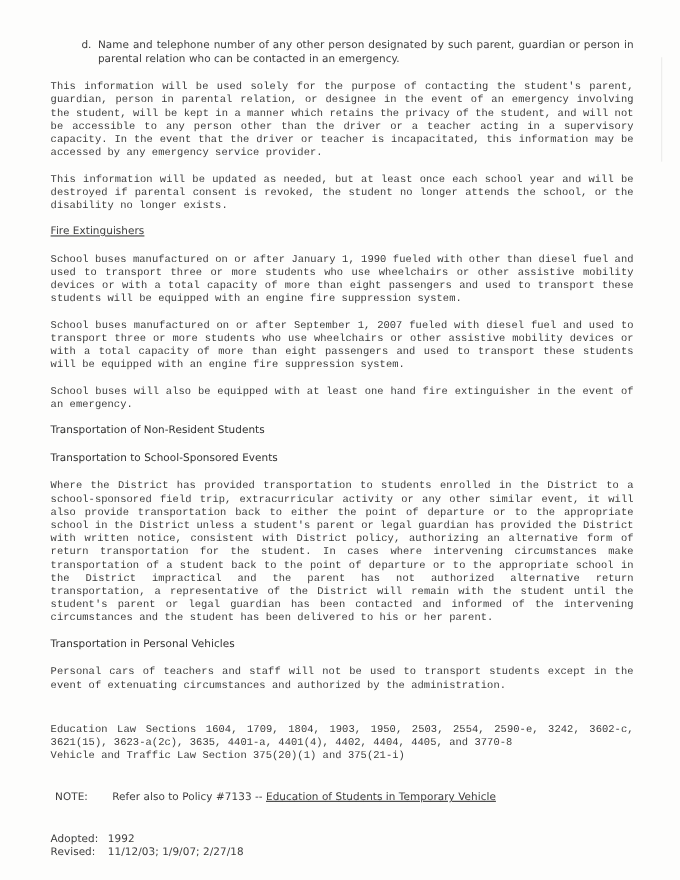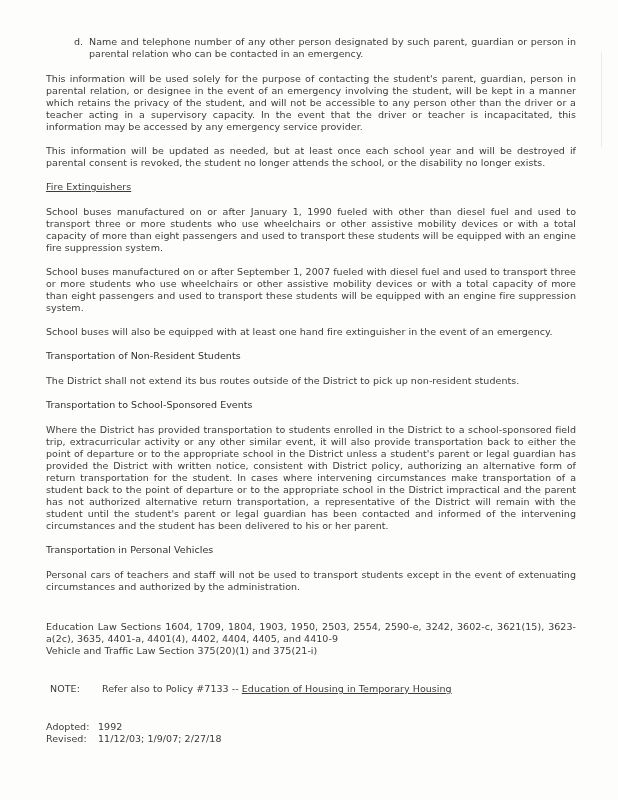--- a/index.html
+++ b/index.html
@@ -16,20 +16,21 @@
     width:618px;height:800px;
     padding:36px 42px 0 46px;
     font-size:9.5px;
     line-height:12px;
     letter-spacing:0.05px;
     filter:blur(0.18px);
   }
   .para{
     text-align:justify;
     margin:0 0 12px 0;
+    font-family:Liberation Mono, monospace;
   }
   .list-item{
     display:flex;
     margin:0 0 13px 28px;
   }
   .list-item .marker{
     flex:0 0 15px;
   }
   .list-item .li-text{
     flex:1;
@@ -85,39 +86,38 @@
   <p class="heading-underline">Fire Extinguishers</p>
 
   <p class="para">School buses manufactured on or after January 1, 1990 fueled with other than diesel fuel and used to transport three or more students who use wheelchairs or other assistive mobility devices or with a total capacity of more than eight passengers and used to transport these students will be equipped with an engine fire suppression system.</p>
 
   <p class="para">School buses manufactured on or after September 1, 2007 fueled with diesel fuel and used to transport three or more students who use wheelchairs or other assistive mobility devices or with a total capacity of more than eight passengers and used to transport these students will be equipped with an engine fire suppression system.</p>
 
   <p class="para">School buses will also be equipped with at least one hand fire extinguisher in the event of an emergency.</p>
 
   <p class="heading-bold">Transportation of Non-Resident Students</p>
 
-  <p class="para">The District shall not extend its bus routes outside of the District to pick up non-resident students.</p>
 
   <p class="heading-bold">Transportation to School-Sponsored Events</p>
 
   <p class="para">Where the District has provided transportation to students enrolled in the District to a school-sponsored field trip, extracurricular activity or any other similar event, it will also provide transportation back to either the point of departure or to the appropriate school in the District unless a student's parent or legal guardian has provided the District with written notice, consistent with District policy, authorizing an alternative form of return transportation for the student. In cases where intervening circumstances make transportation of a student back to the point of departure or to the appropriate school in the District impractical and the parent has not authorized alternative return transportation, a representative of the District will remain with the student until the student's parent or legal guardian has been contacted and informed of the intervening circumstances and the student has been delivered to his or her parent.</p>
 
   <p class="heading-bold">Transportation in Personal Vehicles</p>
 
   <p class="para">Personal cars of teachers and staff will not be used to transport students except in the event of extenuating circumstances and authorized by the administration.</p>
 
   <div class="citations">
-    <p class="para">Education Law Sections 1604, 1709, 1804, 1903, 1950, 2503, 2554, 2590-e, 3242, 3602-c, 3621(15), 3623-a(2c), 3635, 4401-a, 4401(4), 4402, 4404, 4405, and 4410-9</p>
+    <p class="para">Education Law Sections 1604, 1709, 1804, 1903, 1950, 2503, 2554, 2590-e, 3242, 3602-c, 3621(15), 3623-a(2c), 3635, 4401-a, 4401(4), 4402, 4404, 4405, and 3770-8</p>
     <p class="para">Vehicle and Traffic Law Section 375(20)(1) and 375(21-i)</p>
   </div>
 
   <div class="note-line">
     <span class="note-label">NOTE:</span>
     <span class="note-gap"></span>
-    <span><span>Refer also to Policy #7133 -- </span><span class="note-link">Education of Housing in Temporary Housing</span></span>
+    <span><span>Refer also to Policy #7133 -- </span><span class="note-link">Education of Students in Temporary Vehicle</span></span>
   </div>
 
   <div class="stamp">
     <div class="stamp-row">
       <span class="stamp-label">Adopted:</span>
       <span>1992</span>
     </div>
     <div class="stamp-row">
       <span class="stamp-label">Revised:</span>
       <span>11/12/03; 1/9/07; 2/27/18</span>

